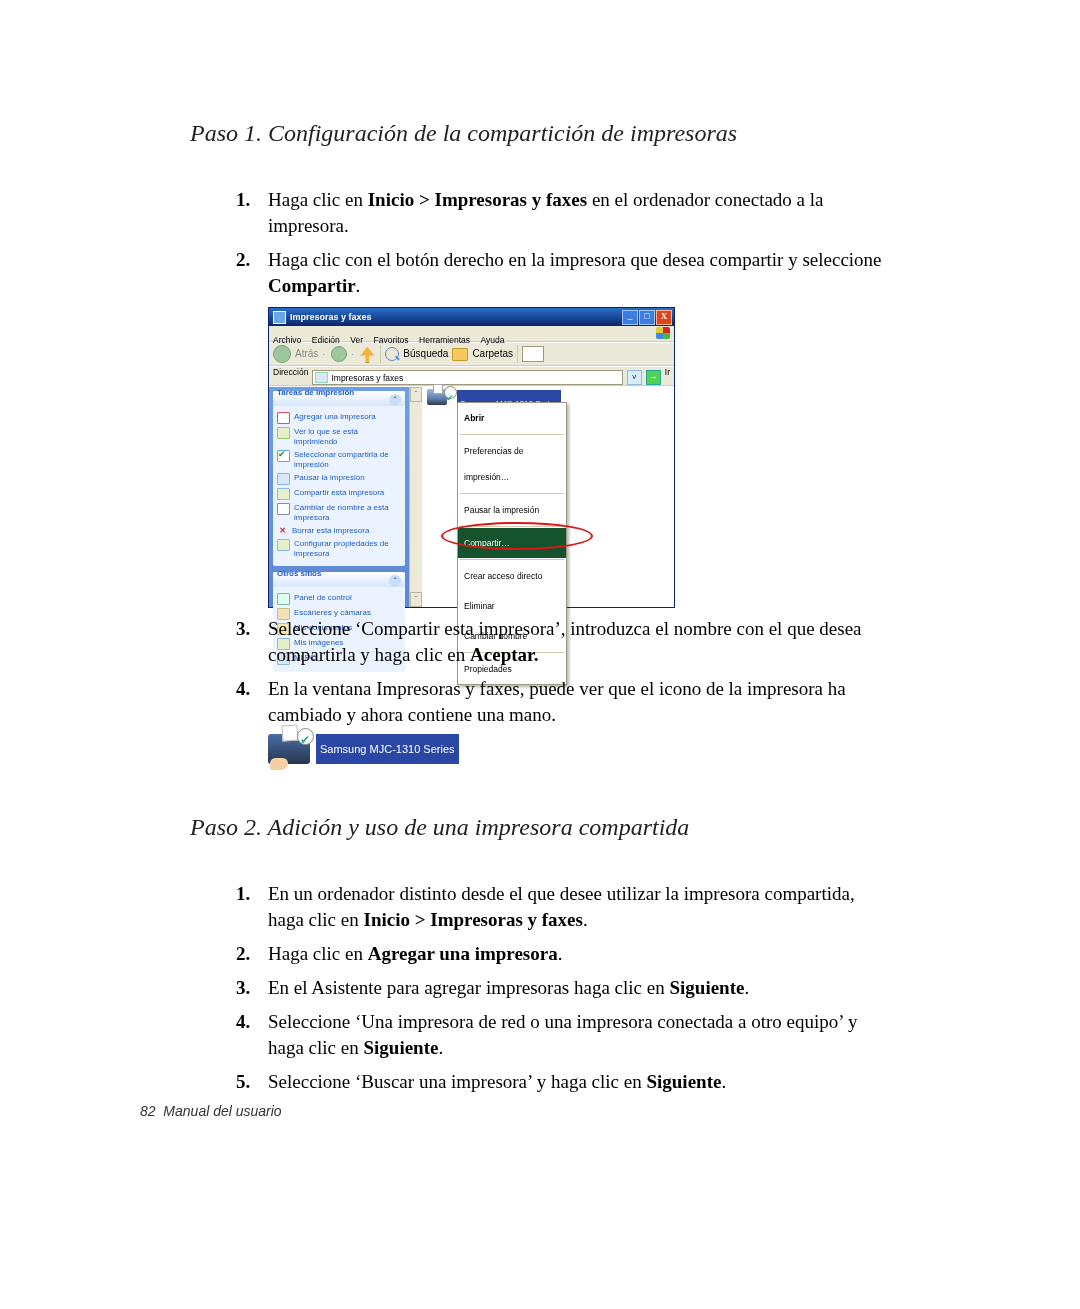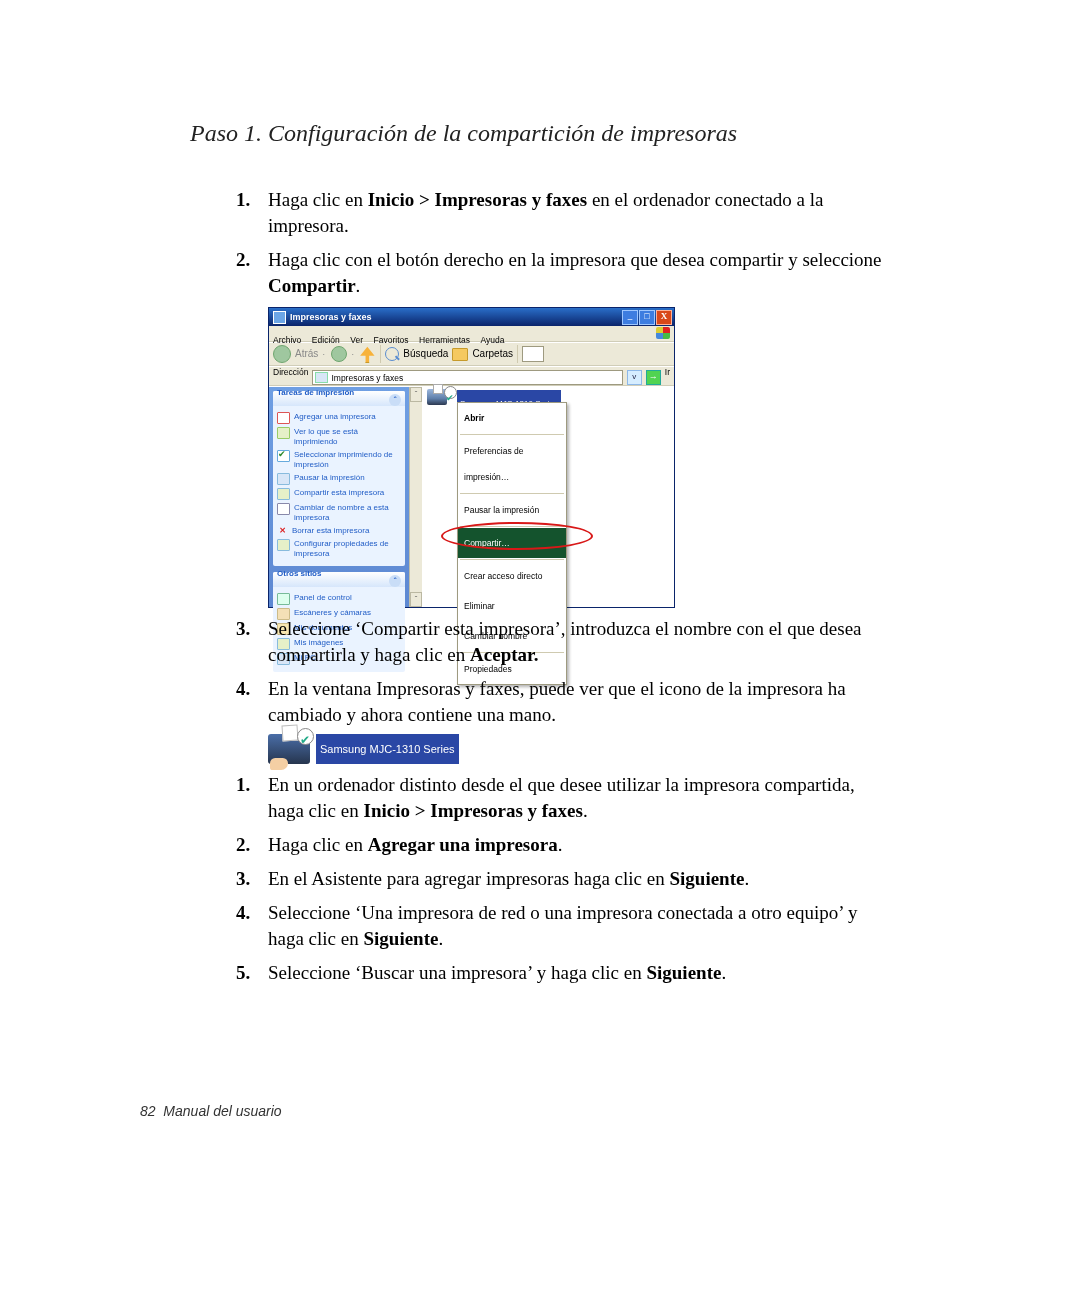--- a/index.html
+++ b/index.html
@@ -276,21 +276,21 @@
                   <div class="task-row">
                       <div class="ico add-printer"></div>
                       <span>Agregar una impresora</span>
                     </div>
                   <div class="task-row">
                       <div class="ico doc"></div>
                       <span>Ver lo que se está imprimiendo</span>
                     </div>
                   <div class="task-row">
                       <div class="ico prefs"></div>
-                      <span><span>Seleccionar imprimiendo de</span><br><span>impresión</span></span>
+                      <span><span>Seleccionar compartirla de</span><br><span>impresión</span></span>
                     </div>
                   <div class="task-row">
                       <div class="ico pause"></div>
                       <span>Pausar la impresión</span>
                     </div>
                   <div class="task-row">
                       <div class="ico share"></div>
                       <span>Compartir esta impresora</span>
                     </div>
                   <div class="task-row">
@@ -380,20 +380,21 @@
       <div class="media-wrap mini-printer-wrap">
         <div class="mini-printer">
           <div class="mini-check"></div>
           <div class="mini-hand"></div>
         </div>
         <div class="mini-label">Samsung MJC-1310 Series</div>
       </div>
     </li>
   </ol>
 
+  <h2 class="step" style="margin-top:50px">Paso 2. Adición y uso de una impresora compartida</h2>
 
   <ol class="steplist">
     <li>
       <span class="num">1.</span>
       <span>En un ordenador distinto desde el que desee utilizar la impresora compartida, haga clic en </span><span class="bold">Inicio &gt; Impresoras y faxes</span><span>.</span>
     </li>
     <li>
       <span class="num">2.</span>
       <span>Haga clic en </span><span class="bold">Agregar una impresora</span><span>.</span>
     </li>

